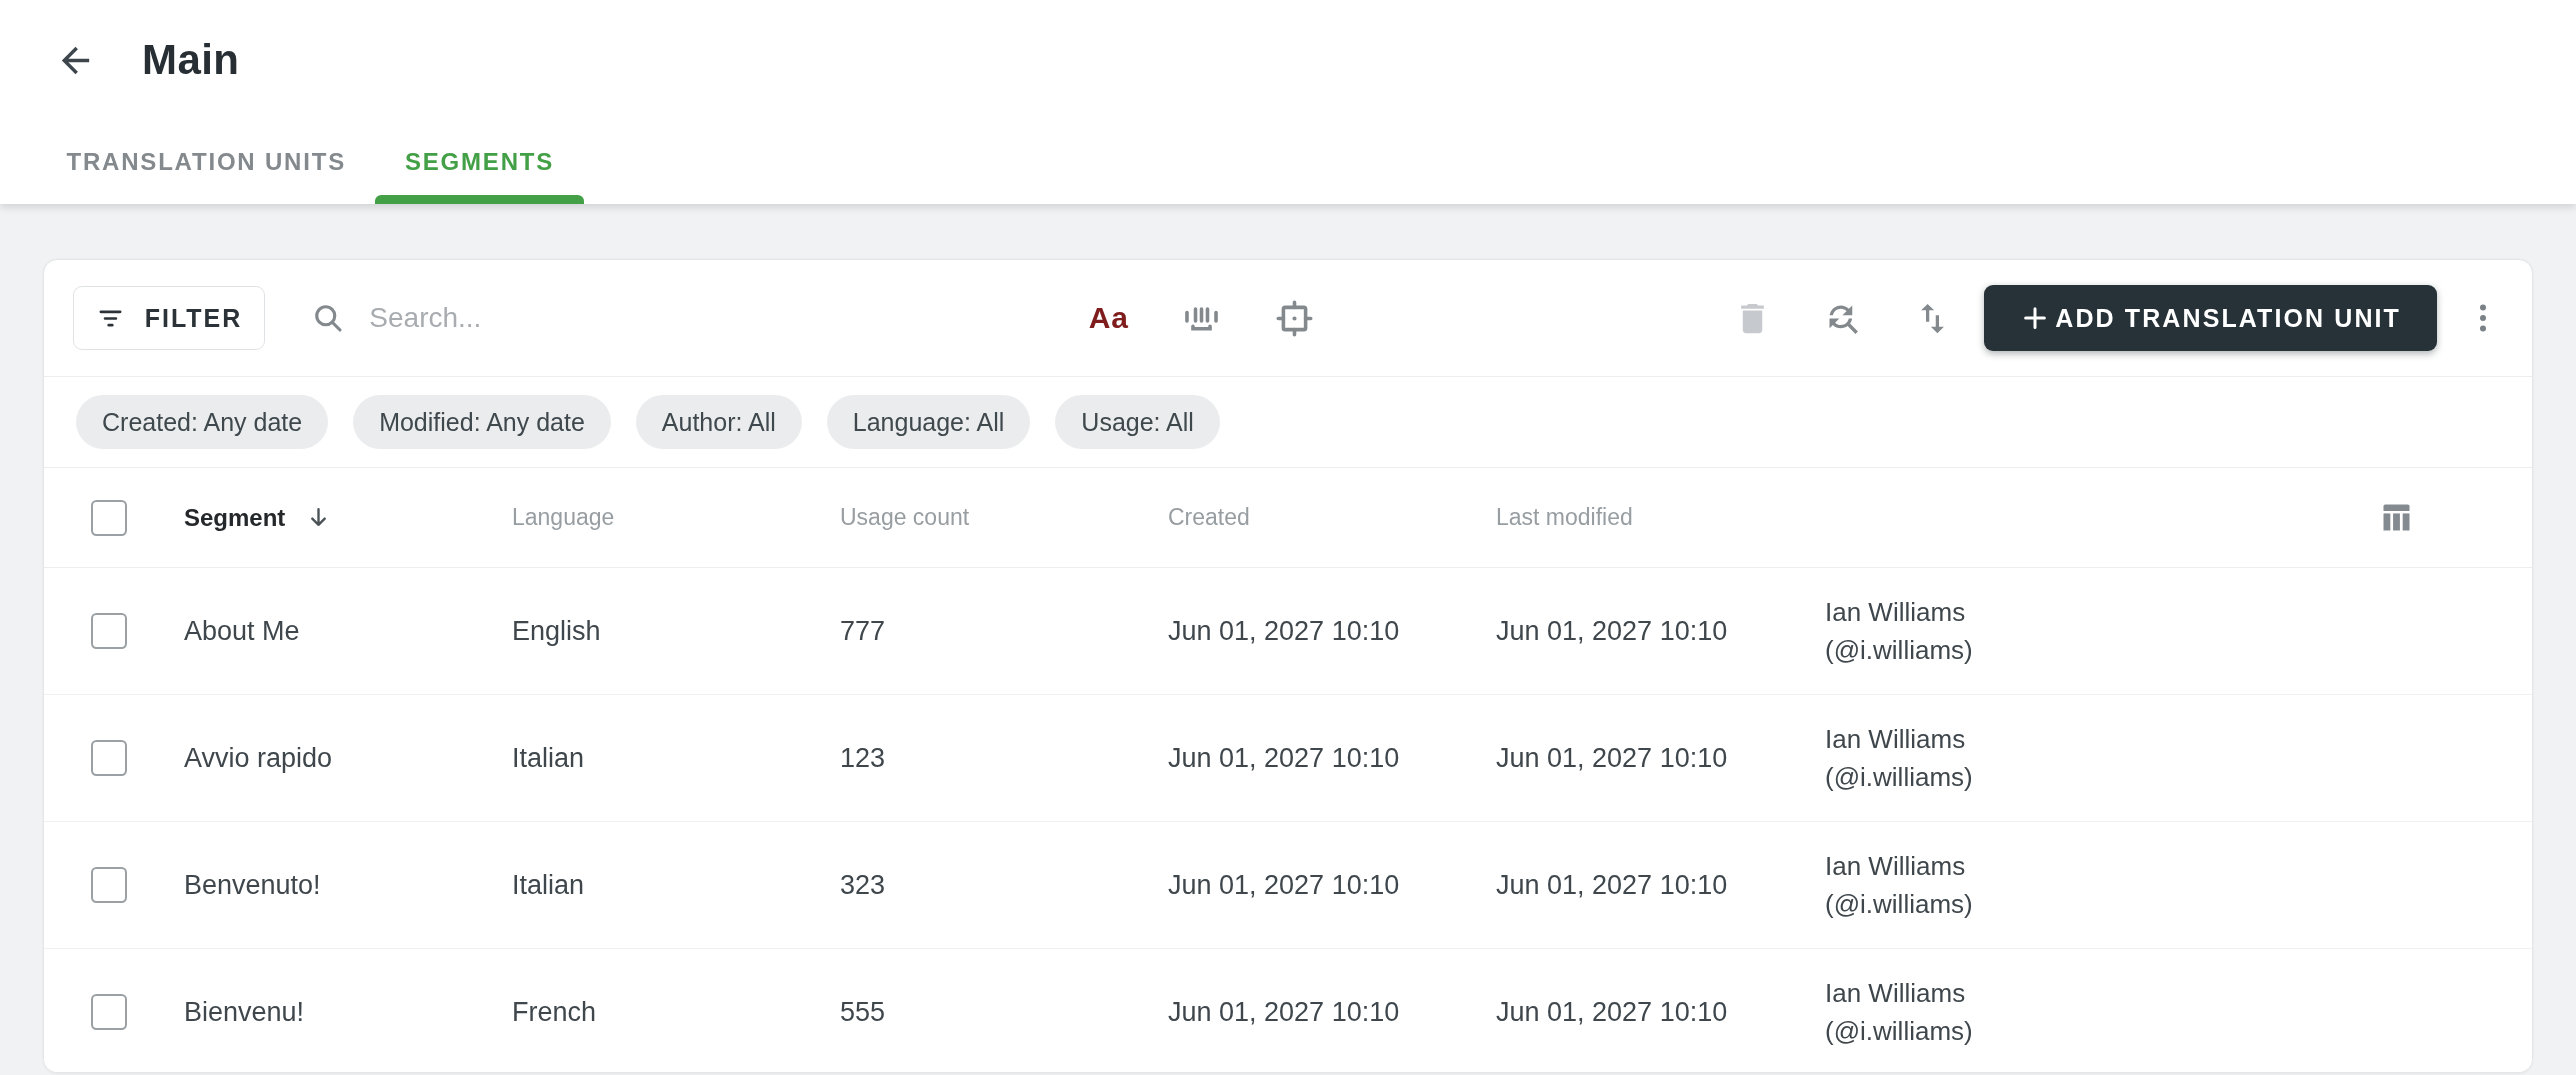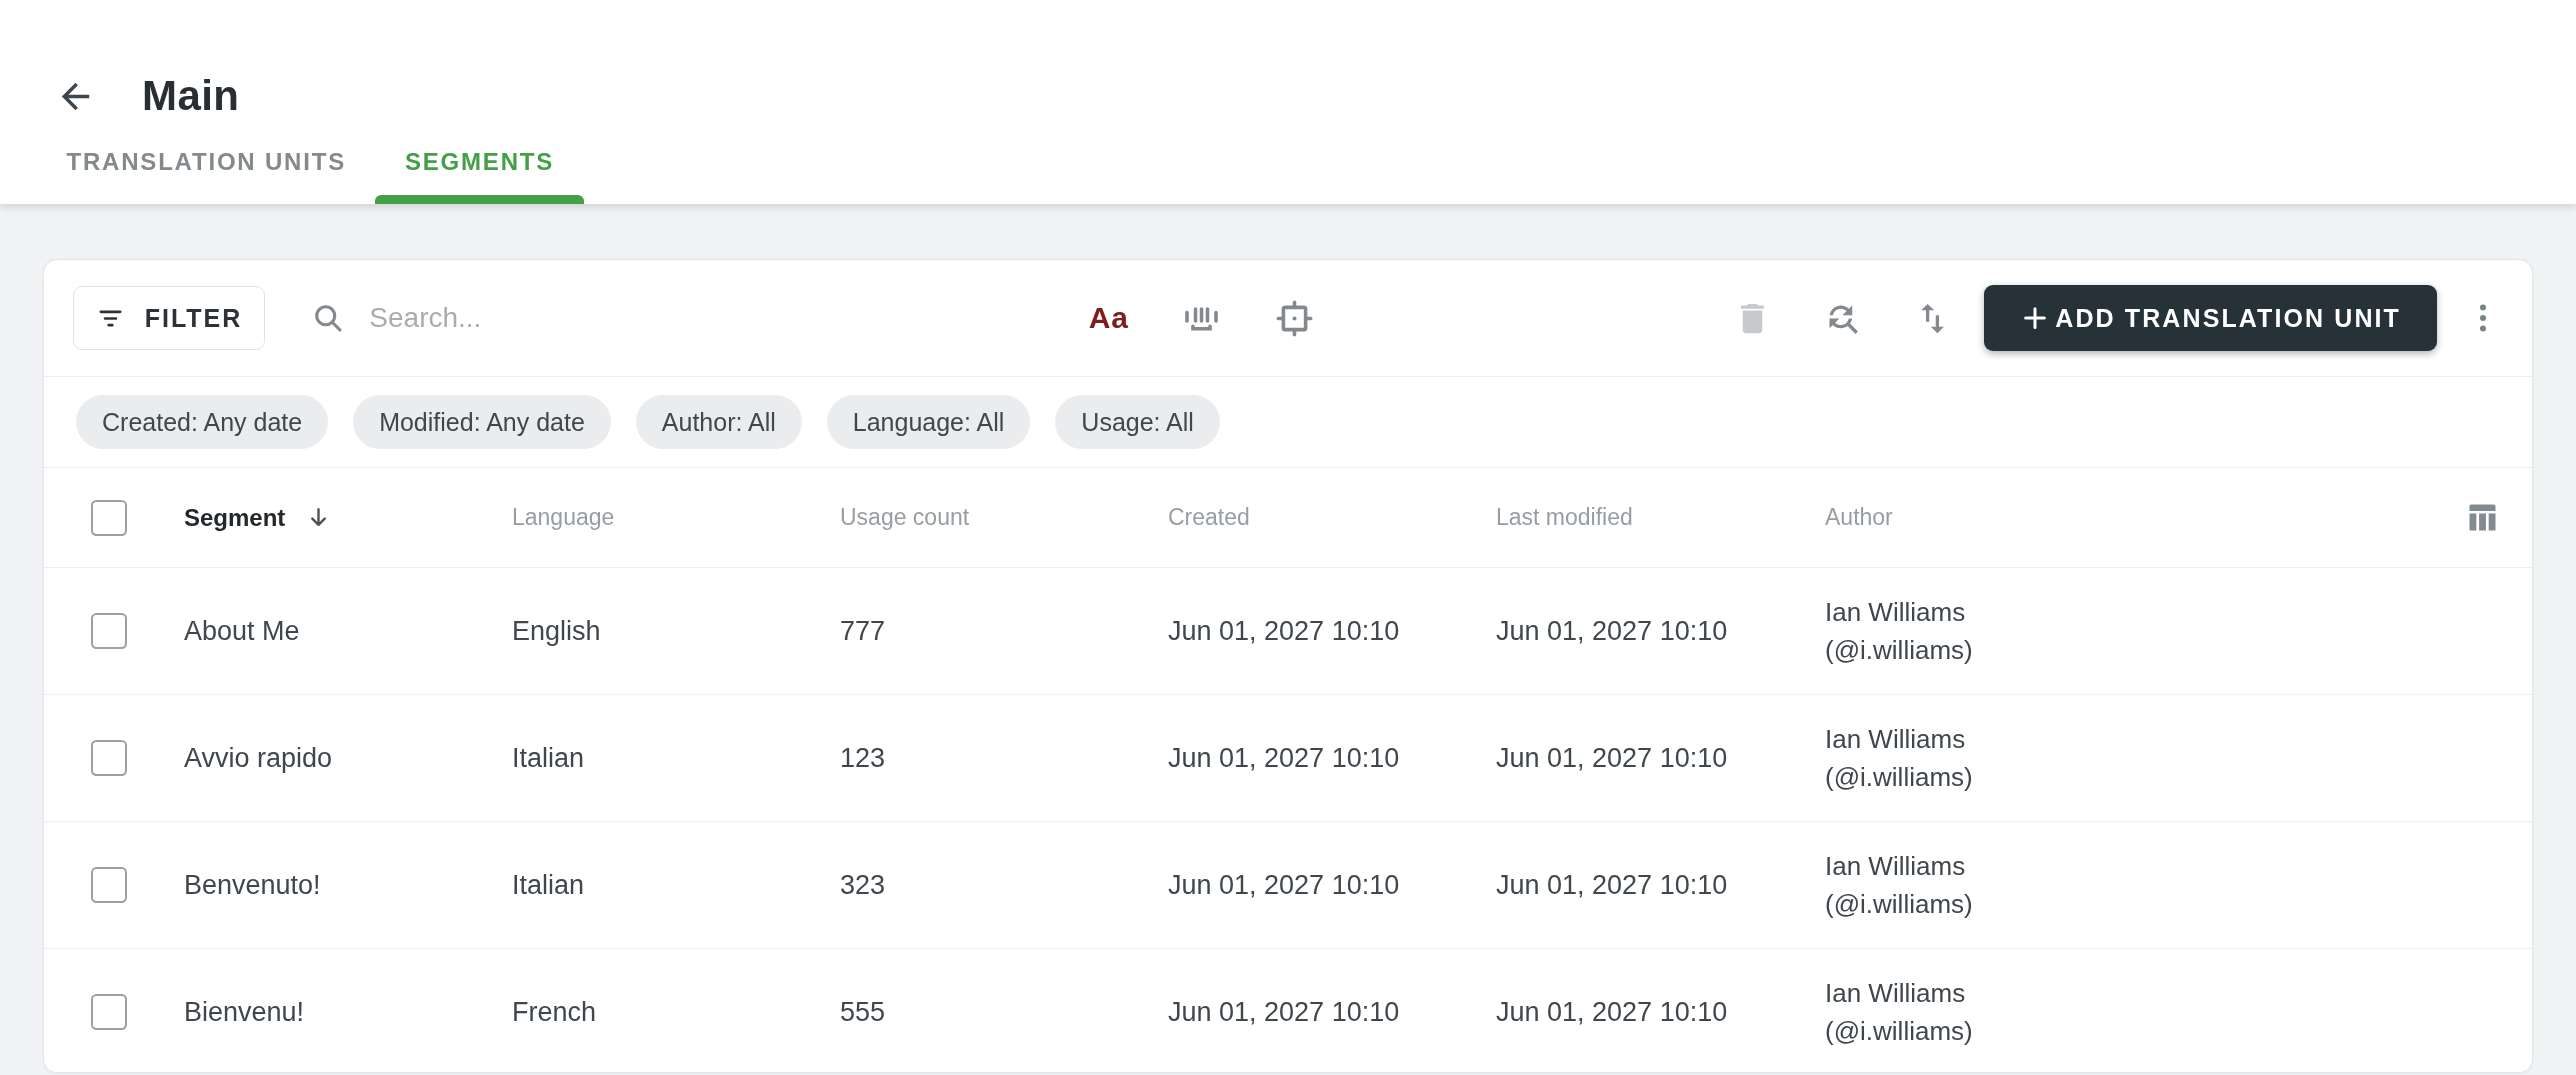--- a/index.html
+++ b/index.html
@@ -17,21 +17,21 @@
     height: 204px;
     box-shadow: 0 2.7px 8px rgba(0,0,0,.14);
     position: relative;
     z-index: 2;
     display: flex;
     flex-direction: column;
   }
   .title-row {
     height: 120px;
     display: flex;
-    align-items: flex-end;
+    align-items: center;
     padding-left: 52px;
     gap: 43px;
   }
   .back-btn {
     width: 47px; height: 47px;
     display: flex; align-items: center; justify-content: center;
     background: transparent; border: none; cursor: pointer;
     color: #3d464c;
   }
   .page-title {
@@ -324,21 +324,20 @@
         <span class="sort-arrow">
           <svg width="27" height="27" viewBox="0 0 24 24" fill="none" stroke="currentColor" stroke-width="2.1" stroke-linecap="round" stroke-linejoin="round">
               <path d="M12 4.5v14M6.5 13l5.5 5.5L17.5 13"></path>
             </svg>
         </span>
       </div>
       <div class="th">Language</div>
       <div class="th">Usage count</div>
       <div class="th">Created</div>
       <div class="th">Last modified</div>
-      <div class="th">Author</div>
       <button class="icon-btn columns-btn">
         <span>
           <svg width="39" height="39" viewBox="0 0 24 24" fill="currentColor">
               <path d="M4 5c0-.55.45-1 1-1h14c.55 0 1 .45 1 1v3H4V5z"></path>
               <rect x="4" y="9.5" width="4.2" height="10.5"></rect>
               <rect x="9.9" y="9.5" width="4.2" height="10.5"></rect>
               <rect x="15.8" y="9.5" width="4.2" height="10.5"></rect>
             </svg>
         </span>
       </button>

